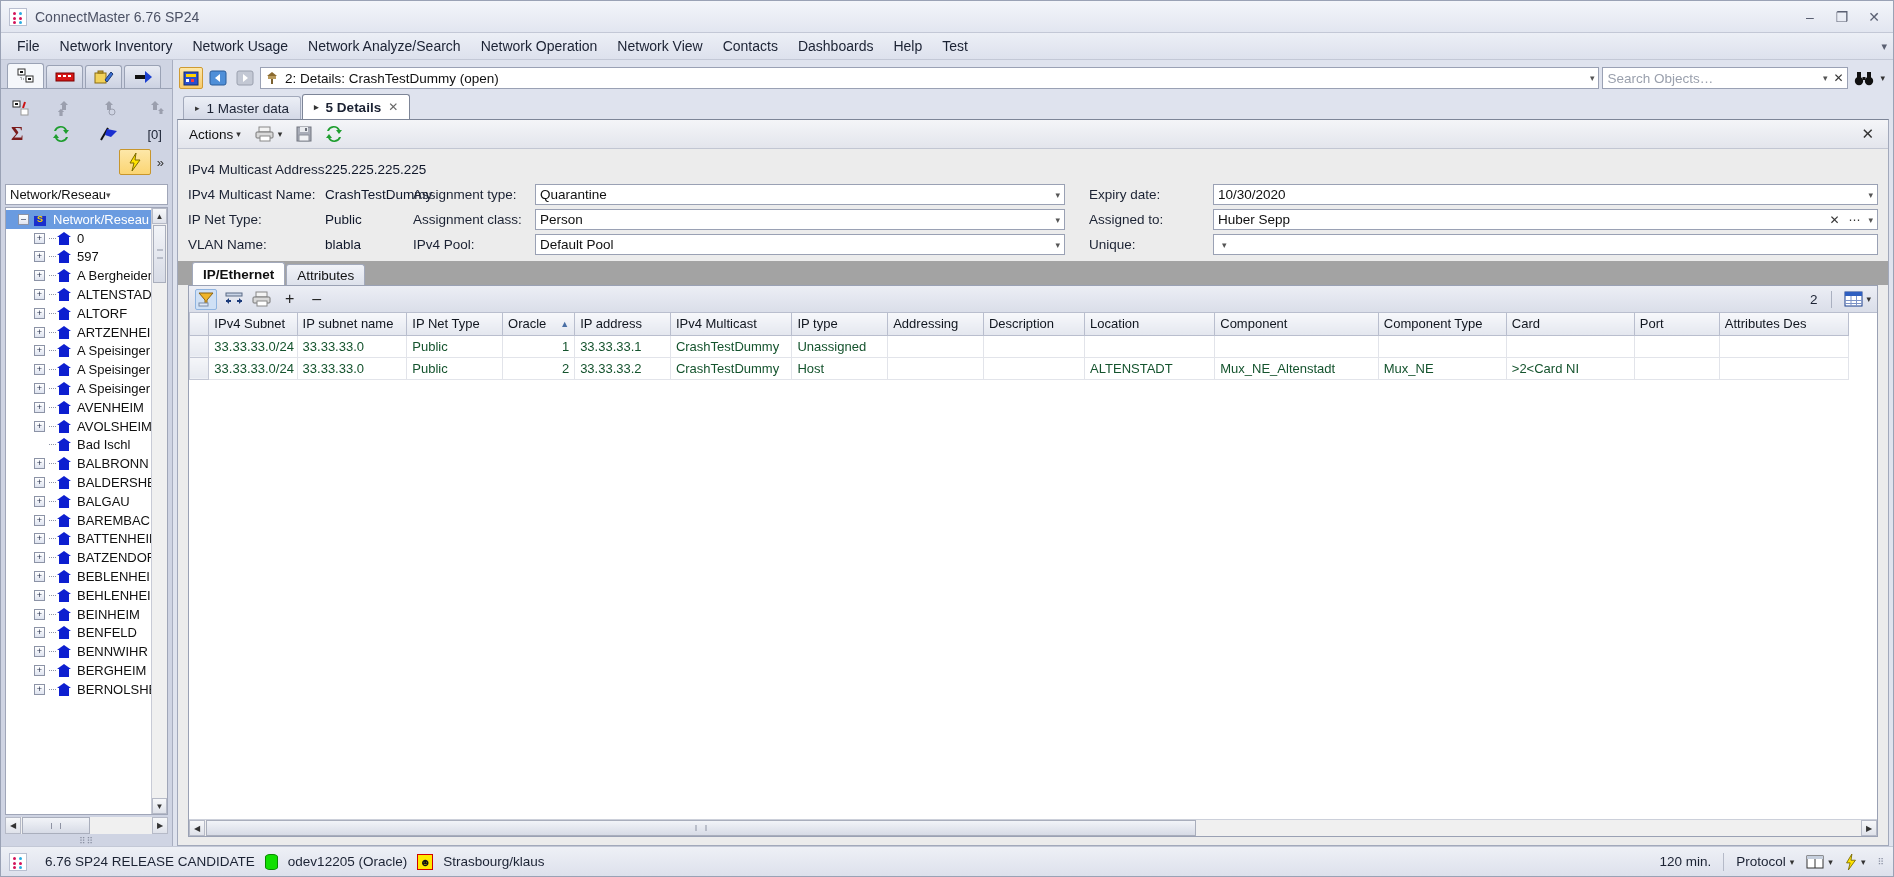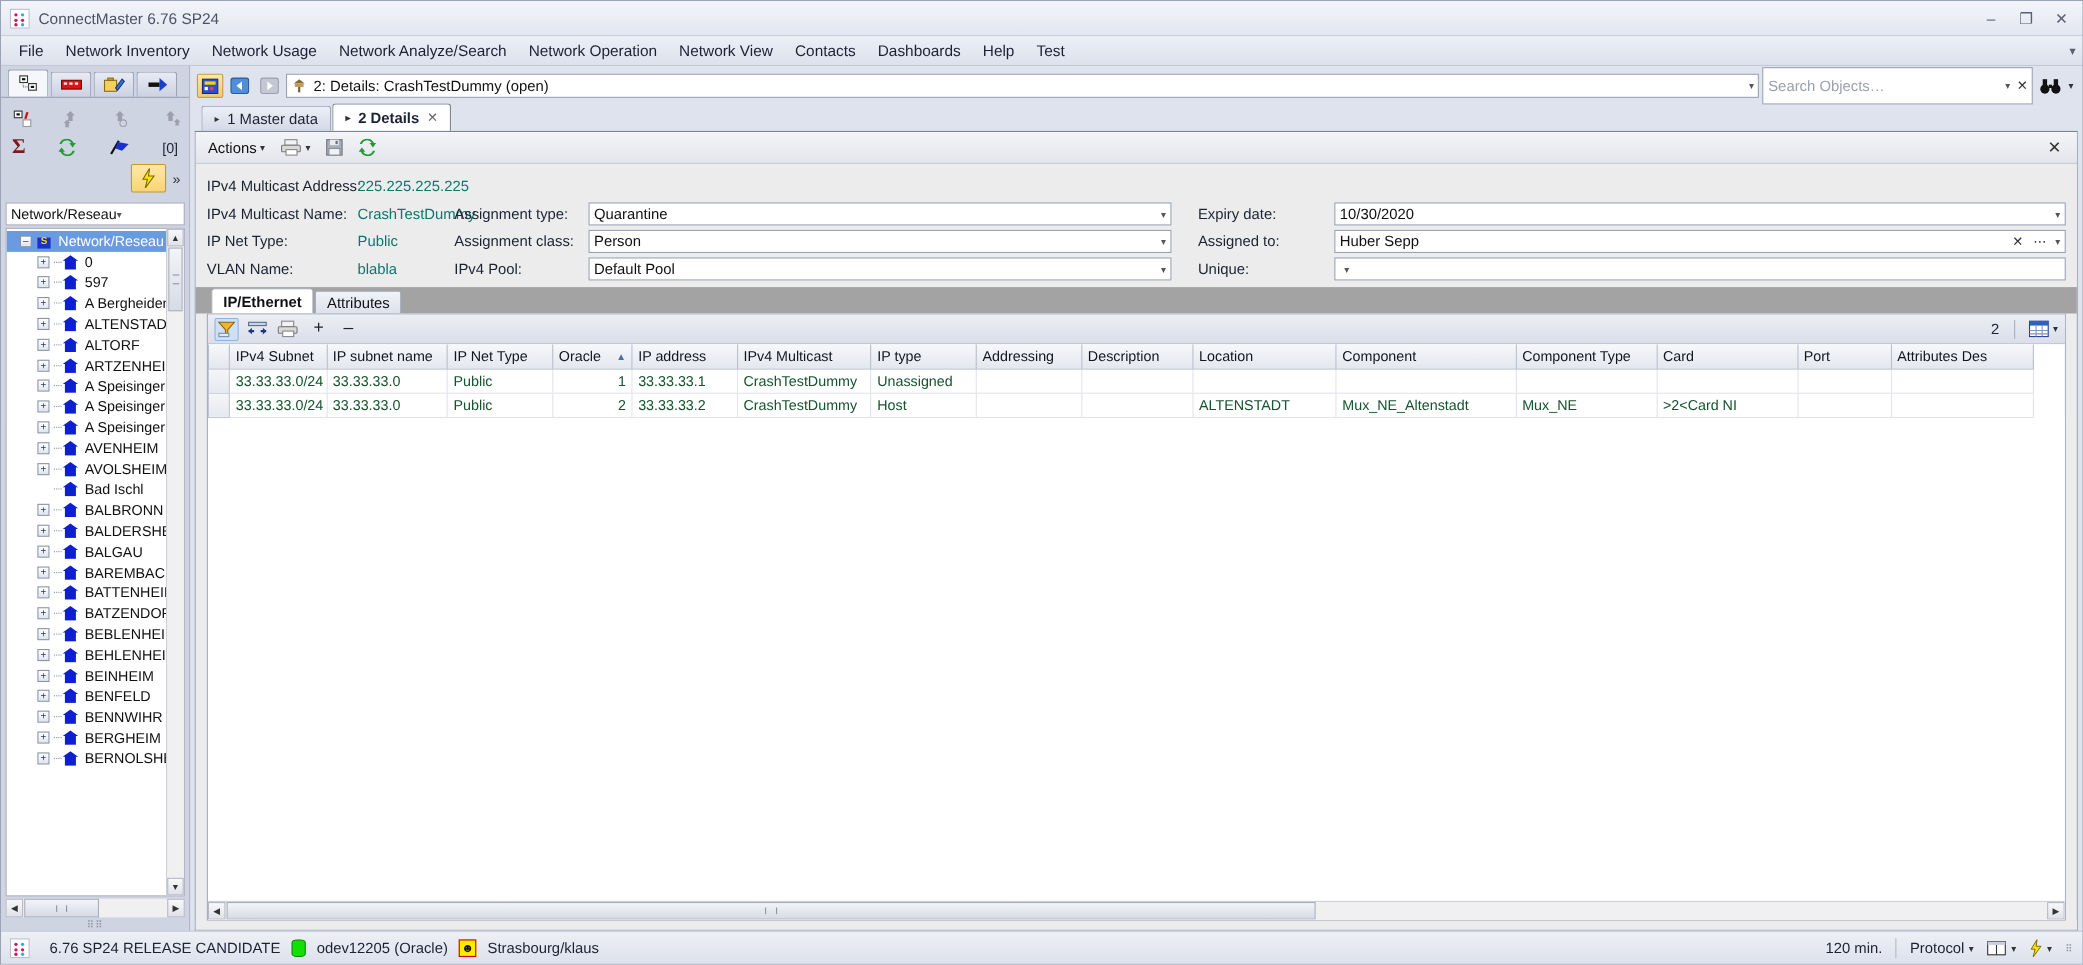--- a/index.html
+++ b/index.html
@@ -201,21 +201,21 @@
     border-radius:2px;
   }
   .tb-ico.active { background: linear-gradient(#fde7a8,#f8c96a); border:1px solid #cf9b33; }
   .addr-field {
     flex:1; height: 22px; background:#fff; border:1px solid #9aa1b4;
     display:flex; align-items:center; padding: 0 4px; gap:6px; font-size:13.5px;
     min-width: 0;
   }
   .addr-field .label { flex:1; white-space:nowrap; overflow:hidden; }
   .search-field {
-    width: 246px; height:34px; background:#fff; border:1px solid #9aa1b4;
+    width: 246px; height:22px; background:#fff; border:1px solid #9aa1b4;
     display:flex;align-items:center;padding:0 4px;gap:6px;font-size:13.5px;
   }
   .search-field .ph { flex:1; color:#9aa0ad; }
   .bino { width:26px;height:22px;display:flex;align-items:center;justify-content:center;}
 
   .doc-tabs {
     height: 27px; flex:0 0 27px; display:flex; align-items:flex-end;
     padding-left: 6px; gap: 1px;
   }
   .dtab {
@@ -238,21 +238,21 @@
     height: 29px; flex:0 0 29px; display:flex; align-items:center;
     background: linear-gradient(#f4f5f8,#e3e5ec);
     border-bottom:1px solid #c2c6d2; padding: 0 6px; gap:4px;
   }
   .act-btn { display:flex;align-items:center;gap:3px;padding:2px 5px;font-size:13.5px;border-radius:2px;}
   .act-close{margin-left:auto;color:#333;font-size:15px;padding:0 8px;}
 
   .formarea { background:#ececec; padding: 8px 10px 4px 10px; flex:0 0 auto;}
   .frow { display:flex; align-items:center; height: 25px; margin-bottom: 0px; }
   .flabel { font-size:13.5px; color:#1b2233; white-space:nowrap; }
-  .fval { font-size:13.5px; color:#0f766e; white-space:nowrap; }
+  .fval { font-size:13.5px; color:#0f172a; white-space:nowrap; }
   .lbl-a { width: 137px; flex:0 0 137px;}
   .val-a { width: 88px; flex:0 0 88px;}
   .lbl-b { width: 122px; flex:0 0 122px;}
   .combo {
     height: 21px; background:#fff; border:1px solid #9aa1b4;
     display:flex;align-items:center; padding:0 4px; font-size:13.5px; min-width:0;
   }
   .combo .cv{flex:1; white-space:nowrap; overflow:hidden;}
   .combo .ar{color:#555;font-size:9px;padding-left:4px;}
   .combo .xx{color:#333;font-size:12px;padding:0 5px;}
@@ -702,21 +702,21 @@
         <div style="color:#333;font-size:9px;padding-right:2px;">▾</div>
       </div>
 
       <div class="doc-tabs">
         <div class="dtab">
           <span class="tri">▸</span>
           <span>1 Master data</span>
         </div>
         <div class="dtab active">
           <span class="tri">▸</span>
-          <span>2 Details</span>
+          <span>5 Details</span>
           <span class="x">✕</span>
         </div>
       </div>
 
       <div class="docpanel">
 
         <div class="actionbar">
           <div class="act-btn">
             <span>Actions</span>
             <span style="font-size:9px;color:#333;">▾</span>

